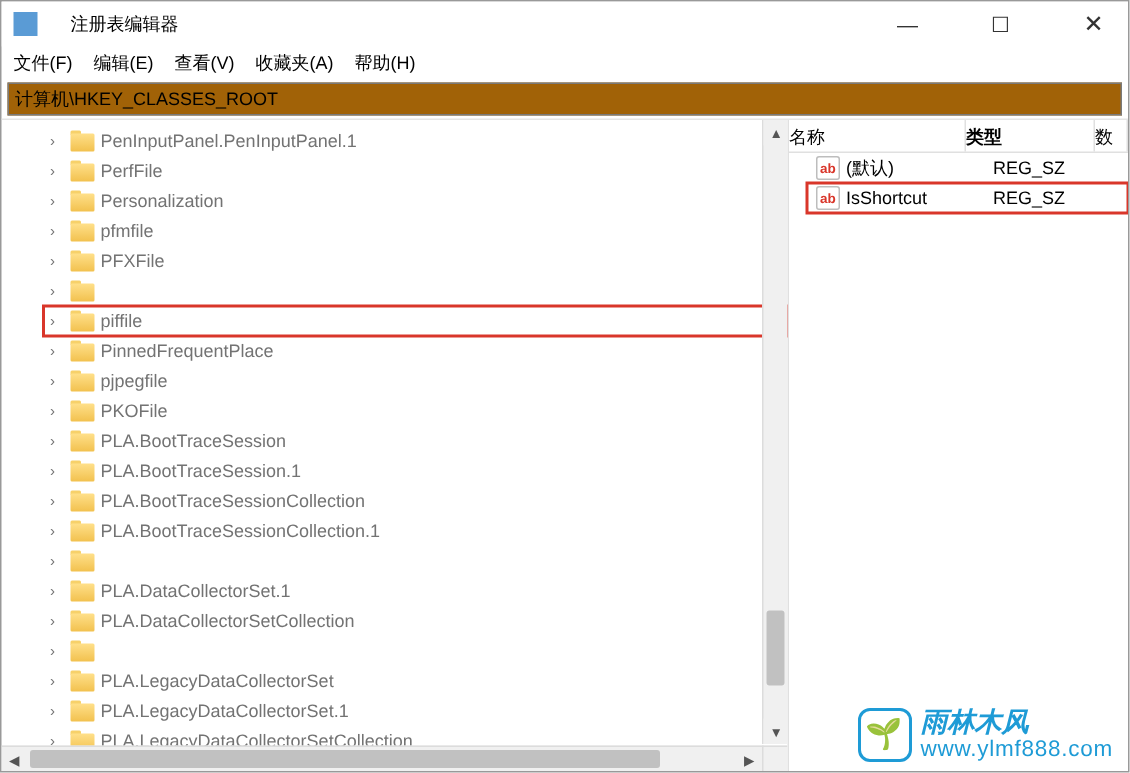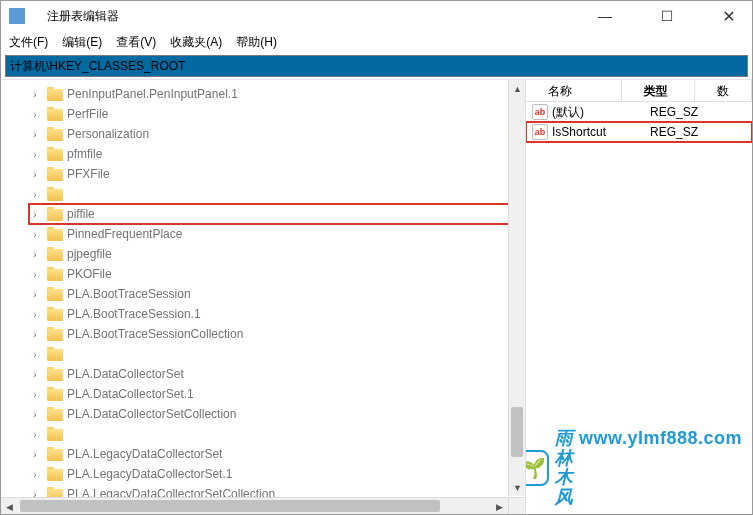--- a/index.html
+++ b/index.html
@@ -43,21 +43,21 @@
     font-size: 12px;
   }
   .menubar .menu-item { color: #000; }
   .addressbar {
     height: 22px;
     margin: 2px 4px 0 4px;
     border: 1px solid #7a7a7a;
     display: flex; align-items: center;
     padding: 0 4px;
     font-size: 12px;
-    background: #0369a1;
+    background: #a16207;
   }
   .content {
     display: flex;
     height: calc(515px - 30px - 22px - 26px - 2px);
     border-top: 1px solid #e5e5e5;
     margin-top: 2px;
   }
   .tree-pane {
     width: 525px;
     border-right: 1px solid #e0e0e0;
@@ -153,31 +153,32 @@
     overflow: hidden;
     position: relative;
   }
   .list-header {
     display: flex;
     height: 22px;
     border-bottom: 1px solid #e0e0e0;
     font-size: 12px;
   }
   .list-header .col {
-    padding: 3px 22px;
+    padding: 3px 0;
     border-right: 1px solid #e0e0e0;
   }
   .col-name { width: 118px; }
   .col-type { width: 86px; font-weight: bold; }
   .col-data { flex: 1; }
   .list-body { position: relative; }
   .list-row {
     display: flex; align-items: center;
     height: 20px;
     font-size: 12px;
+    margin-left: 12px;
   }
   .list-row.highlighted {
     outline: 2px solid #d9362a;
     outline-offset: -1px;
   }
   .list-row .cell { padding: 0 6px; }
   .cell-name { width: 118px; display: flex; align-items: center; }
   .cell-type { width: 86px; }
   .str-icon {
     width: 16px; height: 16px; margin-right: 4px;
@@ -195,23 +196,23 @@
     pointer-events: none;
   }
   .wm-logo {
     width: 36px; height: 36px;
     border: 2px solid #1e9bd6;
     border-radius: 8px;
     display: flex; align-items: center; justify-content: center;
     background: #fff;
     color: #2aa83f; font-size: 20px;
   }
-  .wm-text { display: flex; flex-direction: row; line-height: 1.1; }
+  .wm-text { display: flex; flex-direction: column; line-height: 1.1; }
   .wm-cn { color: #1e9bd6; font-size: 18px; font-weight: bold; font-style: italic; }
-  .wm-url { color: #1e9bd6; font-size: 18px; font-weight: bold; letter-spacing: 0.5px; text-align: right; }
+  .wm-url { color: #1e9bd6; font-size: 15px; font-weight: normal; letter-spacing: 0.5px; text-align: right; }
 </style>
 </head>
 <body>
 
 <div class="titlebar">
   <span class="app-icon"></span>
   <span class="title">注册表编辑器</span>
   <span class="spacer"></span>
   <div class="winbtn">—</div>
   <div class="winbtn">☐</div>
@@ -293,25 +294,25 @@
           <span class="tree-label">PLA.BootTraceSession.1</span>
         </div>
         <div class="tree-row">
           <span class="expander">›</span>
           <span class="folder-icon"></span>
           <span class="tree-label">PLA.BootTraceSessionCollection</span>
         </div>
         <div class="tree-row">
           <span class="expander">›</span>
           <span class="folder-icon"></span>
-        </div>
-        <div class="tree-row">
-          <span class="expander">›</span>
-          <span class="folder-icon"></span>
-          <span class="tree-label">PLA.DataCollectorSet</span>
+          <span class="tree-label">PLA.BootTraceSessionCollection.1</span>
+        </div>
+        <div class="tree-row">
+          <span class="expander">›</span>
+          <span class="folder-icon"></span>
         </div>
         <div class="tree-row">
           <span class="expander">›</span>
           <span class="folder-icon"></span>
           <span class="tree-label">PLA.DataCollectorSet.1</span>
         </div>
         <div class="tree-row">
           <span class="expander">›</span>
           <span class="folder-icon"></span>
           <span class="tree-label">PLA.DataCollectorSetCollection</span>

